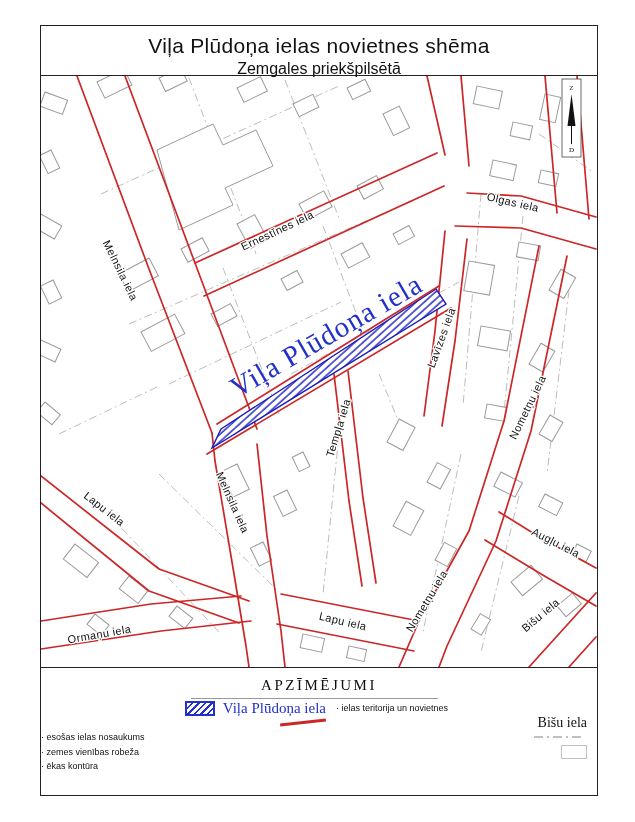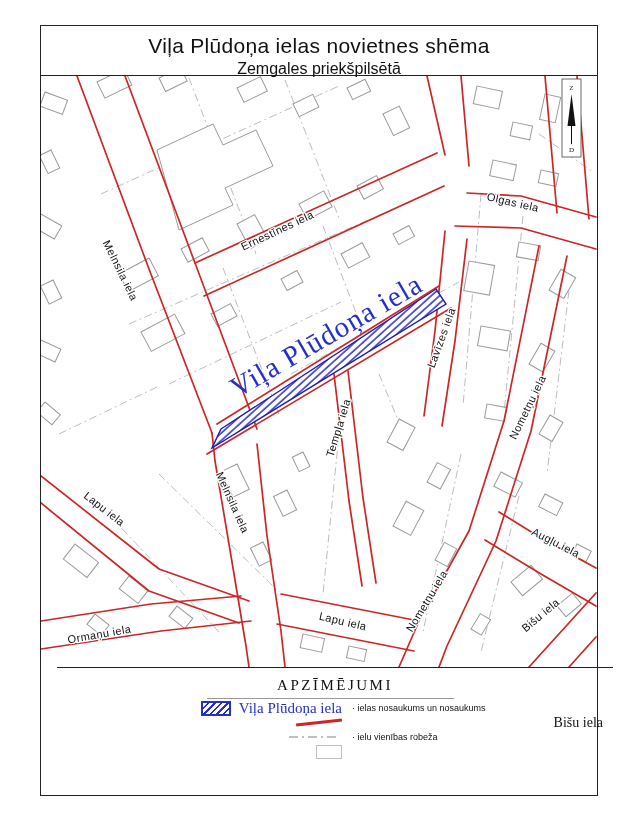--- a/index.html
+++ b/index.html
@@ -14,21 +14,21 @@
   #map-wrap{position:absolute;left:0;top:50px;width:556px;height:591px;}
   svg{display:block;}
   .bld{fill:#fff;stroke:#9a9a9a;stroke-width:1;}
   .parcel{fill:none;stroke:#b4b4b4;stroke-width:.9;stroke-dasharray:8 3.5 1.8 3.5;}
   .red{fill:none;stroke:#cc2626;stroke-width:1.7;stroke-linejoin:round;stroke-linecap:round;}
   .slabel{font-family:"Liberation Sans",sans-serif;font-size:11px;fill:#111;text-anchor:middle;
           paint-order:stroke;stroke:#fff;stroke-width:2.5px;letter-spacing:.4px;}
   .bigblue{font-family:"Liberation Serif",serif;font-size:29px;fill:#2330cc;text-anchor:middle;letter-spacing:1px;}
   .ncap{font-family:"Liberation Serif",serif;font-size:7px;fill:#111;text-anchor:middle;}
   
-  #legend{position:absolute;left:16px;top:641px;width:556px;height:128px;border-top:1px solid #222;}
+  #legend{position:absolute;left:0;top:641px;width:556px;height:128px;border-top:1px solid #222;}
   #legend-title{text-align:center;font-family:"Liberation Serif",serif;font-size:15px;letter-spacing:2.5px;margin-top:9px;}
   #legend-divider{width:247px;border-top:1.5px solid #999;margin:4px 0 0 150px;}
   #legend-rows{display:grid;grid-template-columns:295px 1fr;row-gap:0;margin-top:2px;}
   .lg-left{display:flex;justify-content:flex-end;align-items:center;padding-right:10px;height:14.5px;}
   .lg-right{display:flex;align-items:center;font-size:9px;height:14.5px;}
   .lg-right.b{font-weight:bold;}
   .swatch{width:26px;height:11px;border:2px solid #2330cc;margin-right:8px;
           background:repeating-linear-gradient(135deg,#fff 0 3px,#2330cc 3px 4.6px);}
   .lg-blue{font-family:"Liberation Serif",serif;font-size:15px;color:#2330cc;}
   .lg-black{font-family:"Liberation Serif",serif;font-size:14px;color:#111;}
@@ -202,38 +202,40 @@
 
     <div id="legend">
       <div id="legend-title">APZĪMĒJUMI</div>
       <div id="legend-divider"></div>
       <div id="legend-rows">
 
         <div class="lg-left">
           <span class="swatch"></span>
           <span class="lg-blue">Viļa Plūdoņa iela</span>
         </div>
-        <div class="lg-right">· ielas nosaukums un nosaukums</div>
+        <div class="lg-right">· ielas teritorija un novietnes</div>
 
         <div class="lg-left">
           <span class="redline-sym"></span>
         </div>
 
         <div class="lg-left">
           <span class="lg-black">Bišu iela</span>
         </div>
+        <div class="lg-right">· esošas ielas nosaukums</div>
 
         <div class="lg-left">
           <svg class="parcel-sym" width="52" height="8">
             <line x1="1" y1="4" x2="51" y2="4" stroke="#c0c0c0" stroke-width="2" stroke-dasharray="9 4 2 4"></line>
           </svg>
         </div>
-        <div class="lg-right">· ielu vienības robeža</div>
+        <div class="lg-right">· zemes vienības robeža</div>
 
         <div class="lg-left">
           <span class="bld-sym"></span>
         </div>
+        <div class="lg-right">· ēkas kontūra</div>
 
       </div>
     </div>
 
   </div>
 </div>
 
 </body></html>

